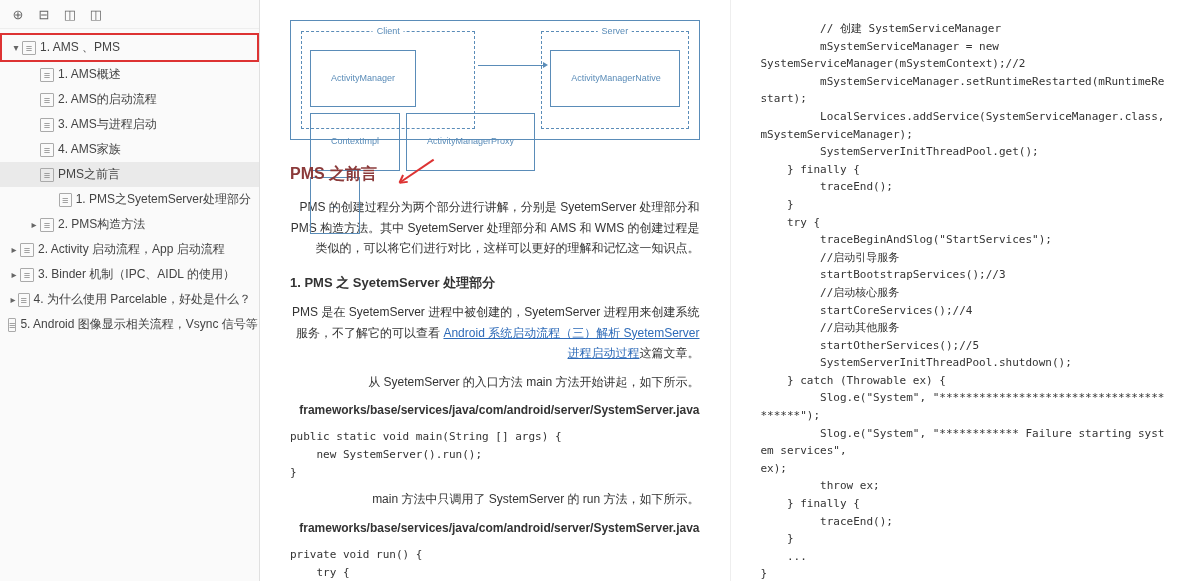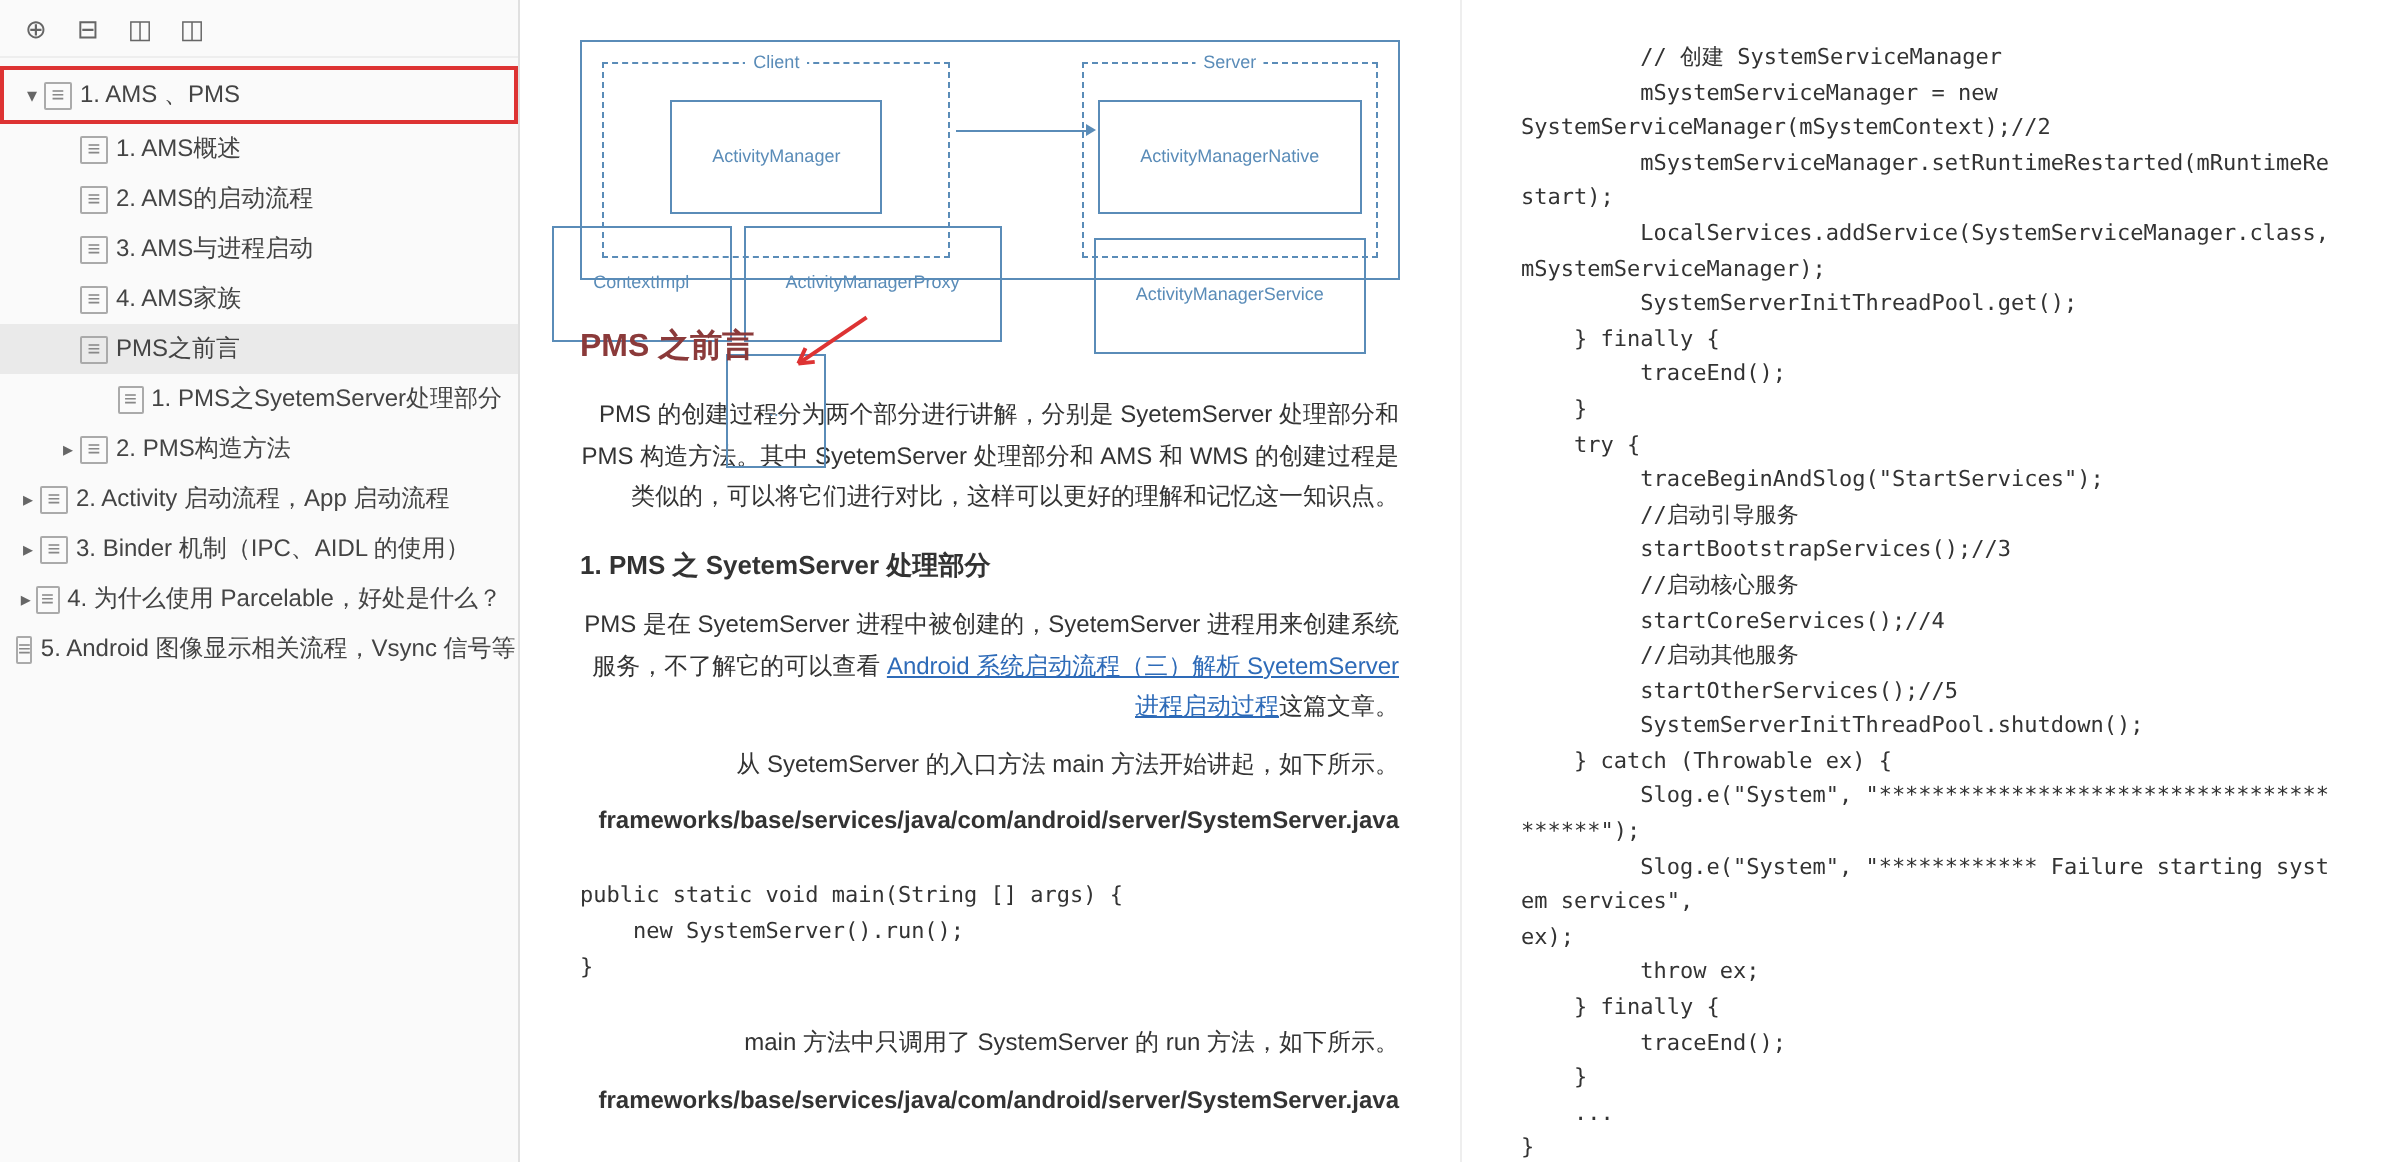--- a/index.html
+++ b/index.html
@@ -15,35 +15,35 @@
     .tree-item .doc-icon { width: 14px; height: 14px; margin-right: 4px; display: inline-flex; align-items: center; justify-content: center; color: #888; font-size: 11px; border: 1px solid #aaa; border-radius: 1px; }
     .tree-item .label { font-size: 12px; color: #444; }
     .pad-0 { padding-left: 8px; }
     .pad-1 { padding-left: 28px; }
     .pad-2 { padding-left: 48px; }
     .content-wrap { flex: 1; display: flex; overflow: hidden; }
     .content-col { flex: 1; overflow-y: auto; padding: 20px 30px; border-right: 1px solid #eee; font-size: 12px; line-height: 1.7; }
     .content-col:last-child { border-right: none; }
     .diagram { border: 1px solid #5a8cb8; padding: 10px; margin-bottom: 20px; display: flex; justify-content: space-between; position: relative; height: 120px; }
     .dia-box { border: 1px solid #5a8cb8; padding: 20px; font-size: 9px; color: #5a8cb8; }
-    .dia-group { border: 1px dashed #5a8cb8; padding: 18px 8px 8px; position: relative; display: flex; flex-direction: column; gap: 6px; align-items: center; }
+    .dia-group { border: 1px dashed #5a8cb8; padding: 18px 8px 8px; position: relative; display: flex; flex-direction: column; gap: 6px; }
     .dia-group .dia-label { position: absolute; top: -8px; left: 50%; transform: translateX(-50%); background: #fff; font-size: 9px; color: #5a8cb8; padding: 0 4px; }
     .dia-client { width: 45%; }
     .dia-server { width: 38%; }
     .dia-row { display: flex; gap: 6px; }
     .dia-arrow-line { position: absolute; top: 44px; left: 46%; width: 16%; height: 1px; background: #5a8cb8; }
     .dia-arrow-line::after { content: ''; position: absolute; right: -4px; top: -3px; border-left: 5px solid #5a8cb8; border-top: 3px solid transparent; border-bottom: 3px solid transparent; }
     h2.maroon { color: #8b3a3a; font-size: 16px; font-weight: bold; margin-bottom: 10px; position: relative; }
     .red-arrow { position: absolute; left: 100px; top: 2px; transform: rotate(-20deg); }
     .red-arrow svg { width: 50px; height: 18px; }
     p { margin-bottom: 8px; text-align: right; }
     h3.sub { font-size: 13px; font-weight: bold; margin: 14px 0 8px; }
     a.link { color: #2e6bb8; text-decoration: underline; }
     .bold { font-weight: bold; }
-    .code-block { font-family: Consolas, monospace; font-size: 11px; line-height: 1.6; margin: 19px 0; white-space: pre; color: #333; }
+    .code-block { font-family: Consolas, monospace; font-size: 11px; line-height: 1.6; margin: 8px 0; white-space: pre; color: #333; }
     .right-code { font-family: Consolas, monospace; font-size: 11px; line-height: 1.6; white-space: pre-wrap; word-break: break-all; }
   </style>
 </head>
 <body>
 
 <div class="sidebar">
   <div class="toolbar">
     <span>⊕</span>
     <span>⊟</span>
     <span>◫</span>
@@ -127,21 +127,20 @@
         </div>
         <div class="dia-row">
           <div class="dia-box">...</div>
         </div>
       </div>
       <div class="dia-arrow-line"></div>
       <div class="dia-group dia-server">
         <span class="dia-label">Server</span>
         <div class="dia-box">ActivityManagerNative</div>
         <div style="height:10px"></div>
-        <div class="dia-box">ActivityManagerService</div>
       </div>
     </div>
 
     <h2 class="maroon">
       <span>PMS 之前言</span>
       <span class="red-arrow">
         <svg viewBox="0 0 50 18">
             <path d="M48 4 L8 14" stroke="#d33" stroke-width="2" fill="none"></path>
             <path d="M8 14 L14 8 M8 14 L16 16" stroke="#d33" stroke-width="2" fill="none"></path>
           </svg>

